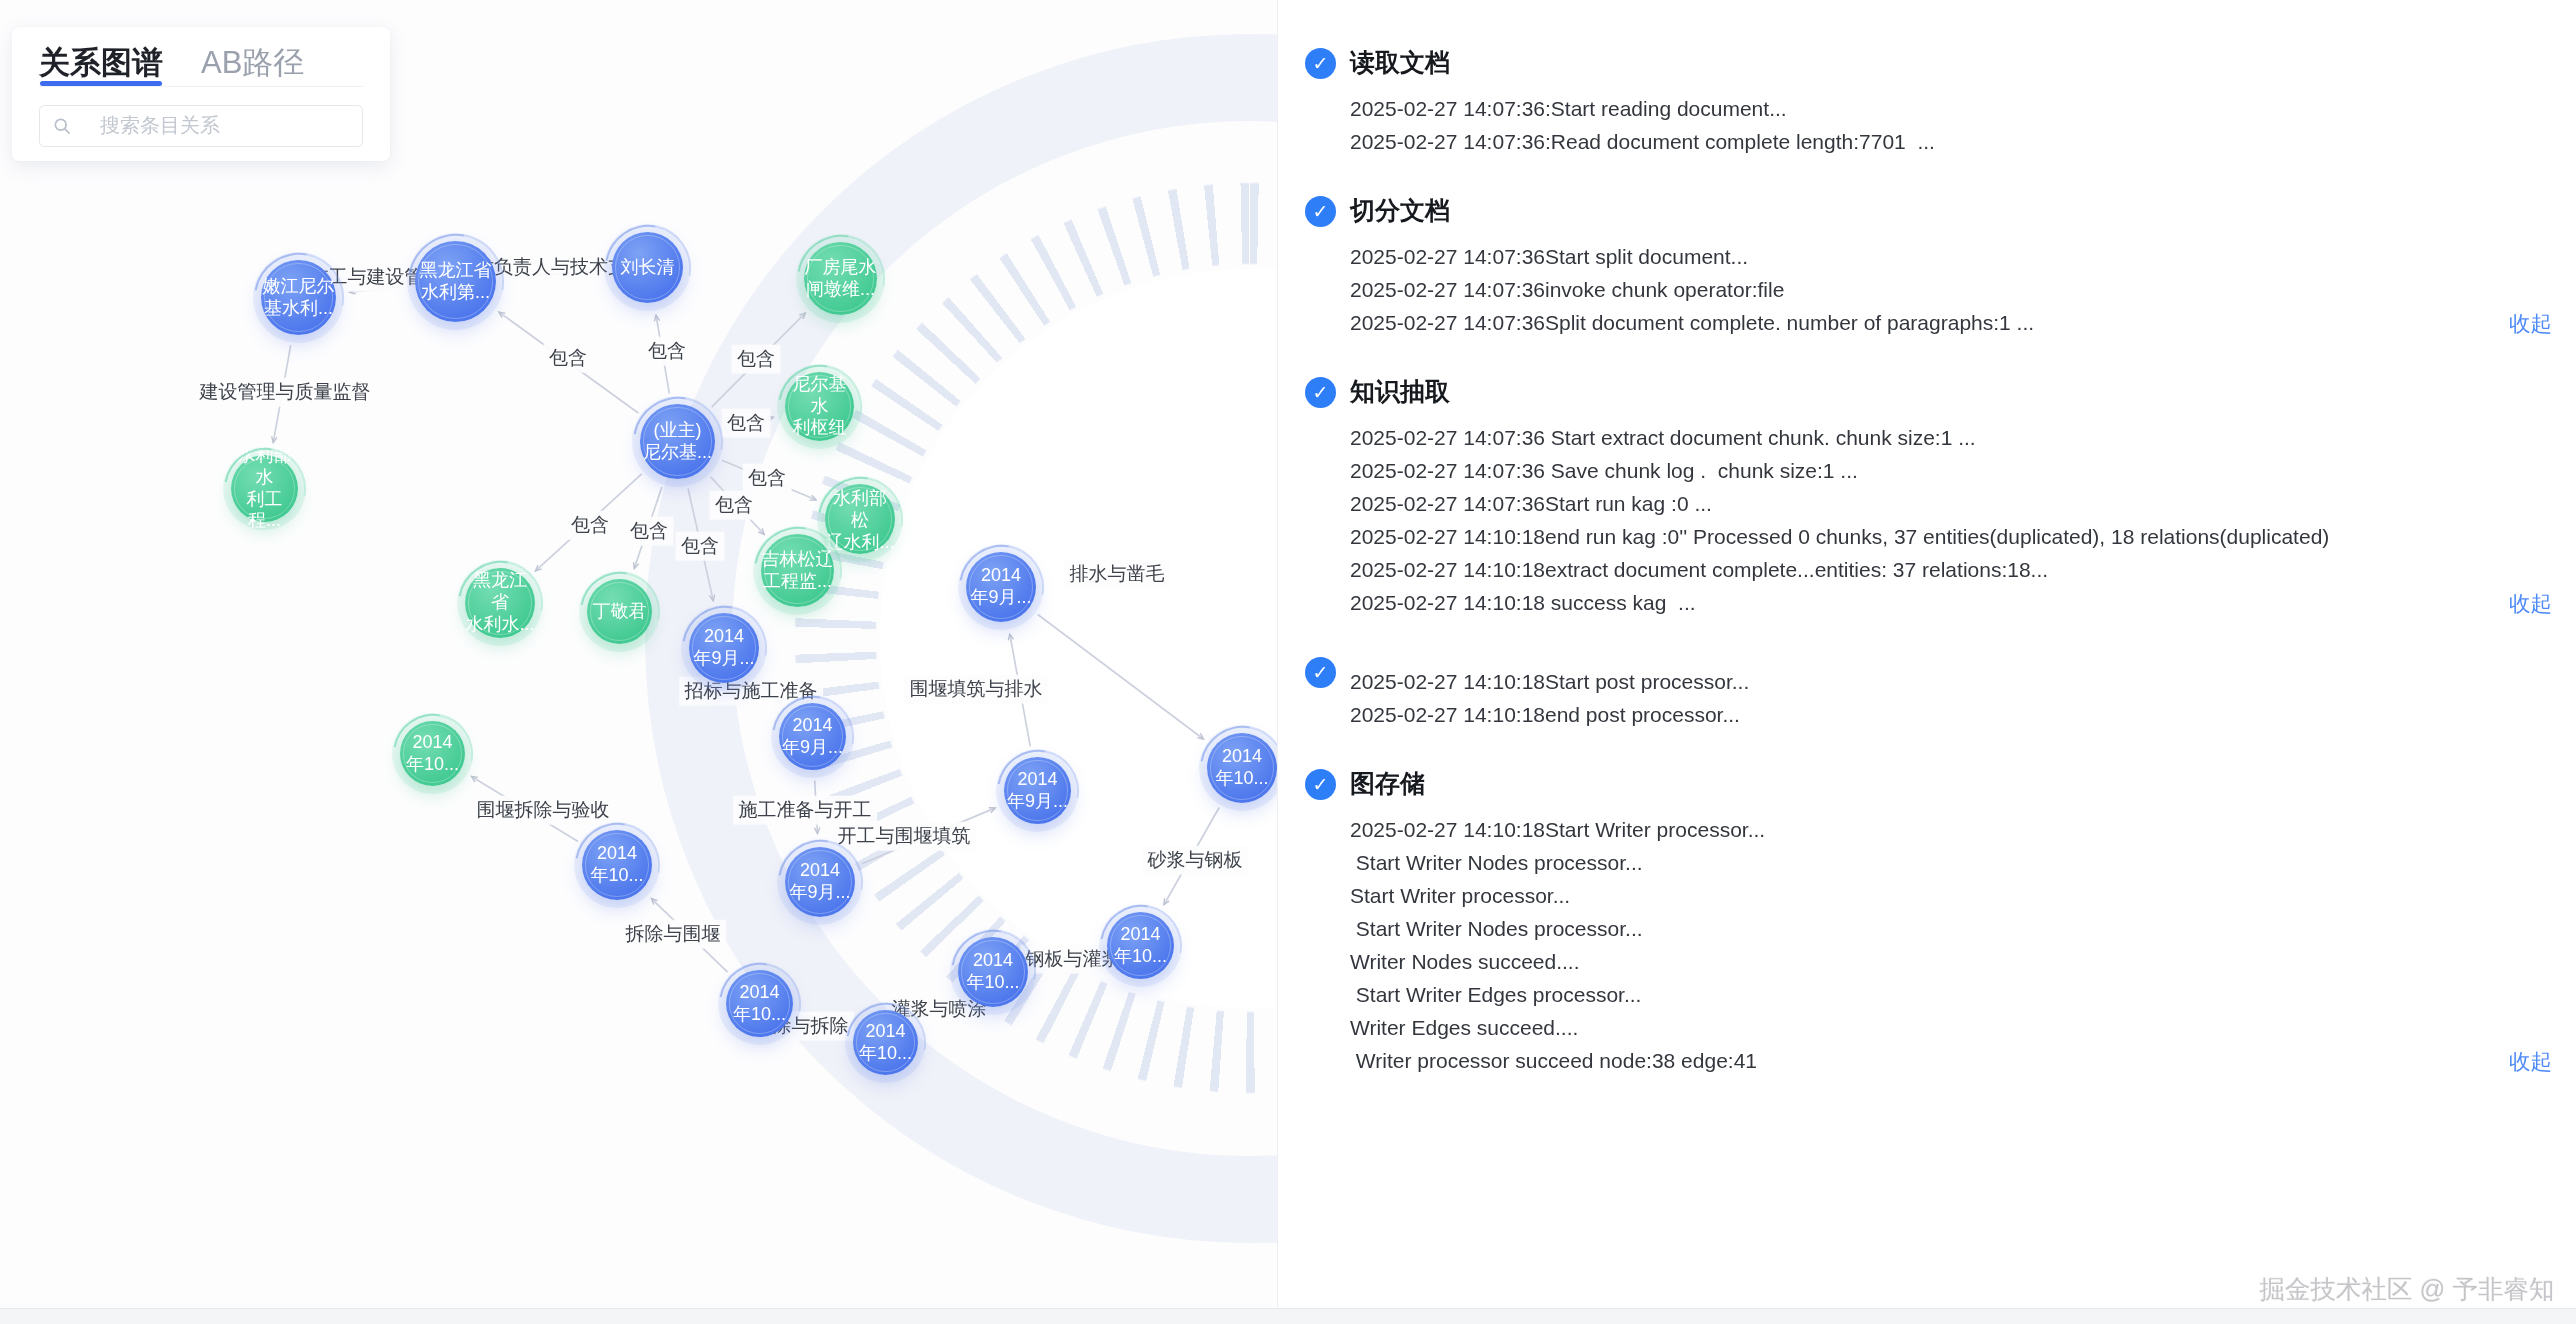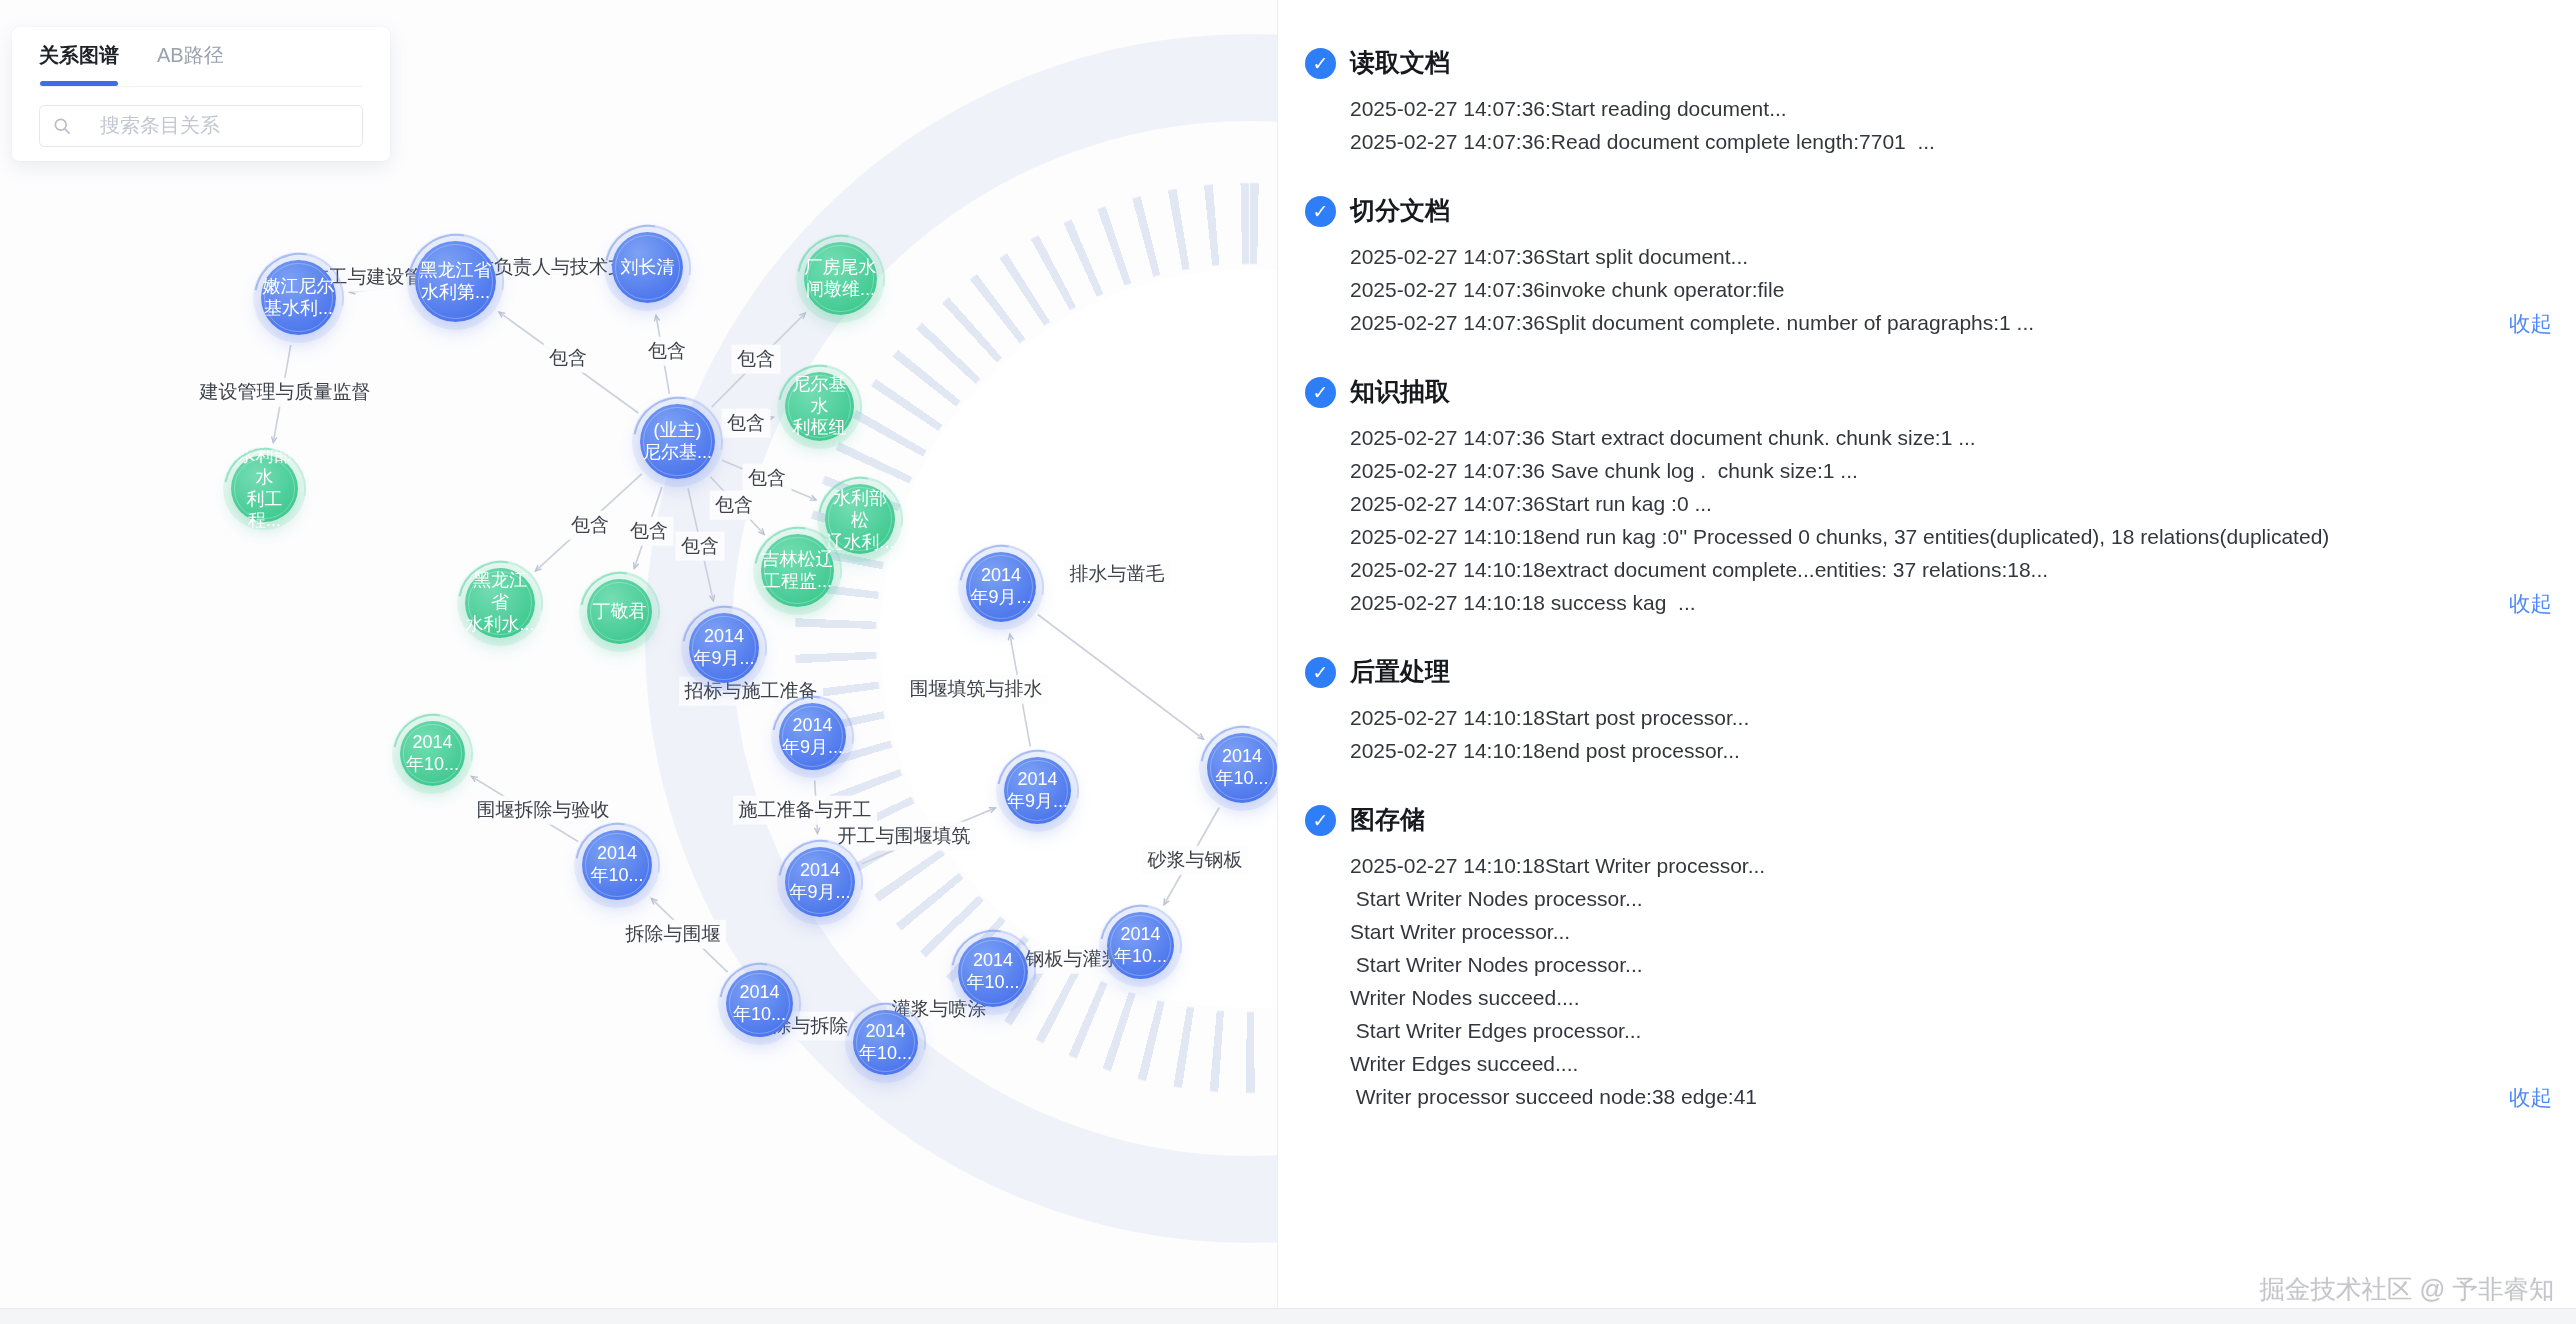--- a/index.html
+++ b/index.html
@@ -35,21 +35,21 @@
     box-shadow:0 0 0 8px rgba(116,148,240,.12), 0 8px 19px rgba(100,130,230,.30); }
   .node.blue::before { border-top-color:rgba(125,155,235,.60); border-right-color:rgba(125,155,235,.25); transform:rotate(-35deg); }
   .node.green { background:radial-gradient(circle at 38% 30%, #74ddb2, #43ca93 72%);
     box-shadow:0 0 0 8px rgba(80,205,155,.13), 0 8px 17.5px rgba(60,190,140,.28); }
   .node.green::before { border-top-color:rgba(110,215,175,.65); border-right-color:rgba(110,215,175,.25); transform:rotate(-35deg); }
 
   
   #tool-card { position:absolute; left:12px; top:27px; width:378px; height:134px; background:#fff; border-radius:6.7px;
     box-shadow:0 5.4px 19px rgba(100,110,140,.12), 0 0 1.3px rgba(120,130,160,.15); z-index:10; padding:0 27px; }
   #tabs { display:flex; gap:38px; padding-top:15px; border-bottom:0.7px solid #f0f1f3; height:60px; }
-  .tab { font-size:20px; color:#9aa1ad; position:relative; padding-bottom:4px; cursor:pointer; }
+  .tab { font-size:31px; color:#9aa1ad; position:relative; padding-bottom:4px; cursor:pointer; }
   .tab.active { color:#1f2329; font-weight:600; }
   .tab.active::after { content:""; position:absolute; left:1.3px; right:1.3px; bottom:0; height:4.7px; border-radius:2.7px; background:#3f6bf0; }
   .search-box { margin-top:17.5px; height:42px; border:0.7px solid #e4e7ec; border-radius:5.4px; display:flex; align-items:center; padding:0 12px; background:#fff; }
   .search-box svg { flex:0 0 auto; margin-right:8px; }
   .search-box input { border:none; outline:none; flex:1; font-size:20px; color:#333; font-family:inherit; background:transparent;margin-left:20px; }
   .search-box input::placeholder { color:#c2c7d0; }
 
   
   #log-panel { position:absolute; left:1277px; top:0; width:1299px; height:1324px; background:#fff;
     border-left:0.7px solid #eceef1; padding:44px 24px 0 27px; }
@@ -229,21 +229,20 @@
             <div class="log-line">2025-02-27 14:10:18end run kag :0'' Processed 0 chunks, 37 entities(duplicated), 18 relations(duplicated)</div>
             <div class="log-line">2025-02-27 14:10:18extract document complete...entities: 37 relations:18...</div>
             <div class="log-line">2025-02-27 14:10:18 success kag  ...</div>
           </div>
         </div>
         <div class="collapse-link">收起</div>
       </div>
       <div class="step">
         <div class="check-icon">✓</div>
         <div class="step-body">
-          <div class="step-title">后置处理</div>
           <div class="logs">
             <div class="log-line">2025-02-27 14:10:18Start post processor...</div>
             <div class="log-line">2025-02-27 14:10:18end post processor...</div>
           </div>
         </div>
       </div>
       <div class="step">
         <div class="check-icon">✓</div>
         <div class="step-body">
           <div class="step-title">图存储</div>

